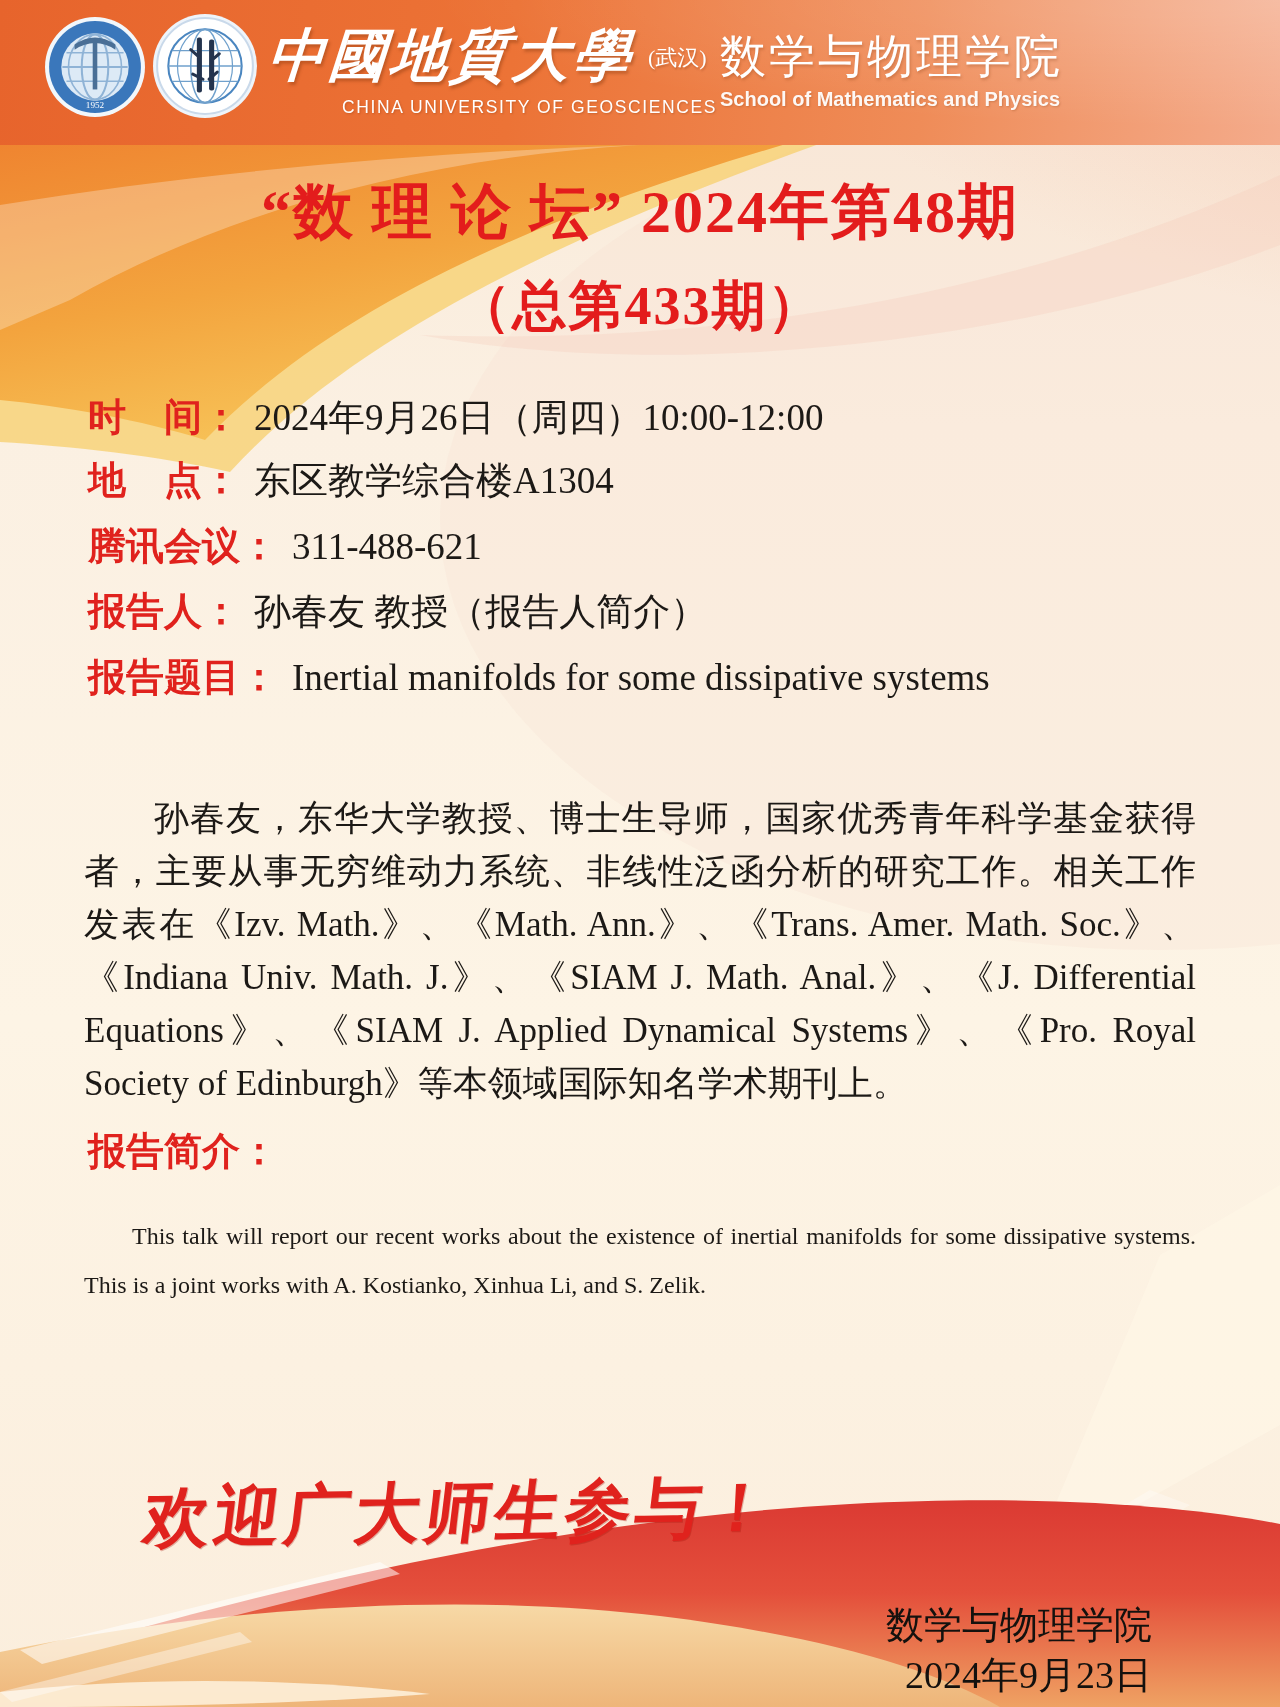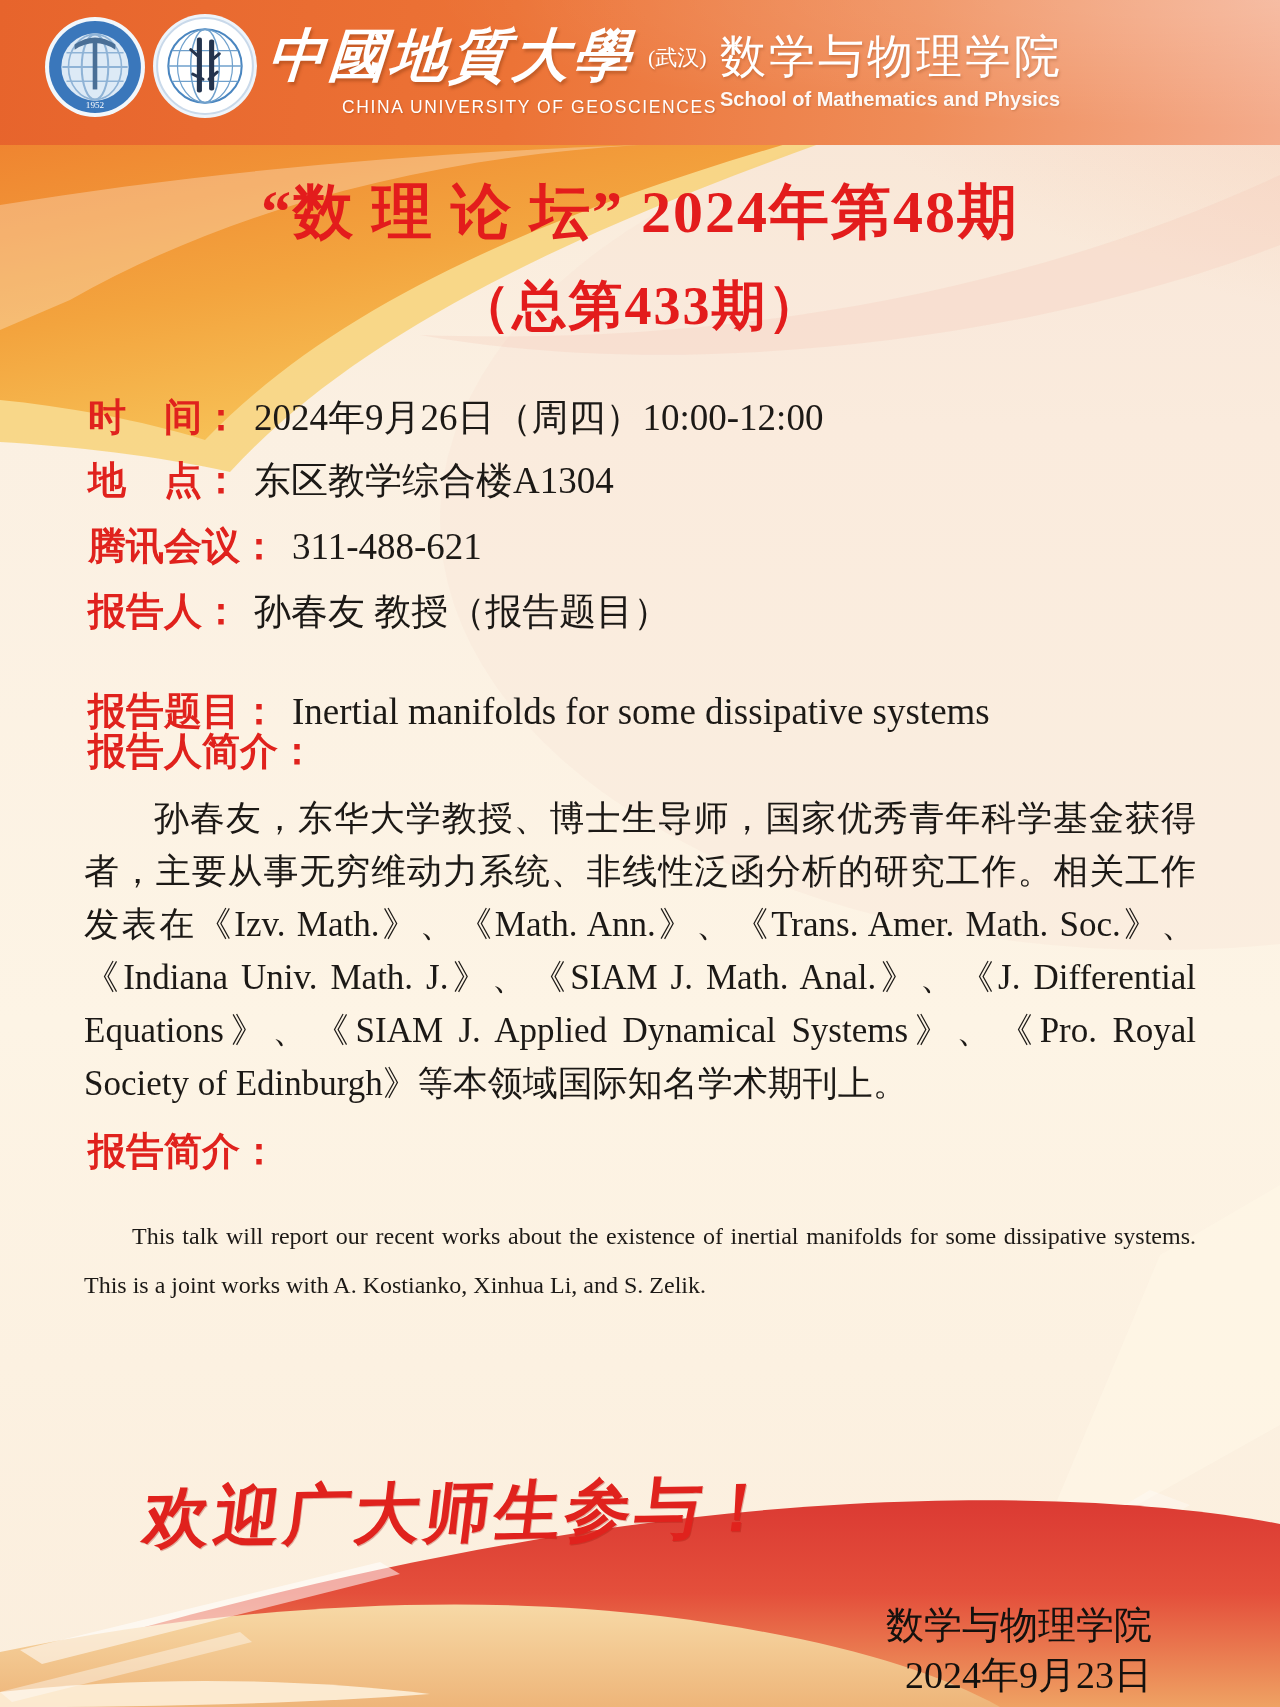--- a/index.html
+++ b/index.html
@@ -33,21 +33,21 @@
 
   
   .t1{position:absolute;left:0;top:172px;width:1280px;text-align:center;z-index:3;
       font-size:60px;font-weight:bold;color:var(--title-red,#e31c1c);letter-spacing:2px;}
   .t2{position:absolute;left:0;top:270px;width:1280px;text-align:center;z-index:3;
       font-size:54px;font-weight:bold;color:var(--title-red,#e31c1c);letter-spacing:2px;}
 
   
   .info-row{position:absolute;left:88px;z-index:3;white-space:nowrap;font-size:37px;color:var(--text-black,#1c1916);}
   .info-row .lb{color:var(--accent-red,#e0221d);font-weight:bold;font-size:38px;margin-right:14px;}
-  .r0{top:392px;} .r1{top:455px;} .r2{top:521px;} .r3{top:586px;} .r4{top:652px;margin-top:34px;}
+  .r0{top:392px;} .r1{top:455px;} .r2{top:521px;} .r3{top:586px;} .r4{top:652px;}
   .sec-label{position:absolute;left:88px;z-index:3;font-size:38px;font-weight:bold;color:var(--accent-red,#e0221d);}
   .bio-label{top:726px;} .abs-label{top:1126px;}
 
   .para{position:absolute;left:84px;width:1112px;z-index:3;color:var(--text-black,#1c1916);
         text-align:justify;text-indent:2em;}
   .bio-para{top:792px;font-size:35px;line-height:53px;}
   .abs-para{top:1212px;font-size:24px;line-height:49px;}
 
   
   .welcome{position:absolute;left:140px;top:1468px;width:640px;text-align:center;z-index:3;
@@ -167,27 +167,26 @@
   <div class="info-row r0">
     <span class="lb">时　间：</span><span>2024年9月26日（周四）10:00-12:00</span>
   </div>
   <div class="info-row r1">
     <span class="lb">地　点：</span><span>东区教学综合楼A1304</span>
   </div>
   <div class="info-row r2">
     <span class="lb">腾讯会议：</span><span>311-488-621</span>
   </div>
   <div class="info-row r3">
-    <span class="lb">报告人：</span><span>孙春友 教授（报告题目）</span>
+    <span class="lb">报告人：</span><span>孙春友 教授（报告人简介）</span>
   </div>
   <div class="info-row r4">
     <span class="lb">报告题目：</span><span>Inertial manifolds for some dissipative systems</span>
   </div>
 
-  <div class="sec-label bio-label">报告人简介：</div>
   <div class="para bio-para">孙春友，东华大学教授、博士生导师，国家优秀青年科学基金获得者，主要从事无穷维动力系统、非线性泛函分析的研究工作。相关工作发表在《Izv. Math.》、《Math. Ann.》、《Trans. Amer. Math. Soc.》、《Indiana Univ. Math. J.》、《SIAM J. Math. Anal.》、《J. Differential Equations》、《SIAM J. Applied Dynamical Systems》、《Pro. Royal Society of Edinburgh》等本领域国际知名学术期刊上。</div>
 
   <div class="sec-label abs-label">报告简介：</div>
   <div class="para abs-para">This talk will report our recent works about the existence of inertial manifolds for some dissipative systems. This is a joint works with A. Kostianko, Xinhua Li, and S. Zelik.</div>
 
   <div class="welcome">欢迎广大师生参与！</div>
 
   <div class="footer">
     <div>数学与物理学院</div>
     <div>2024年9月23日</div>

